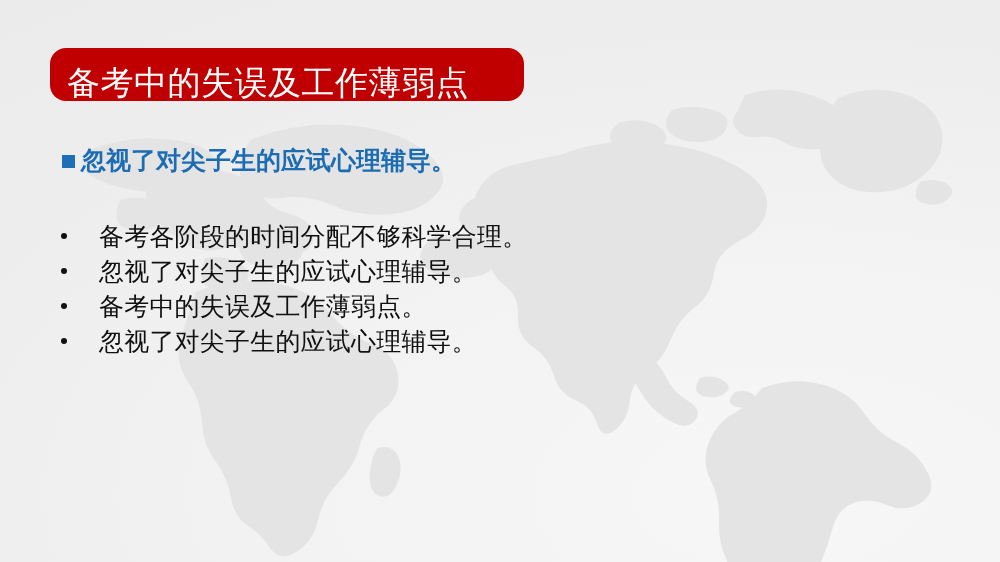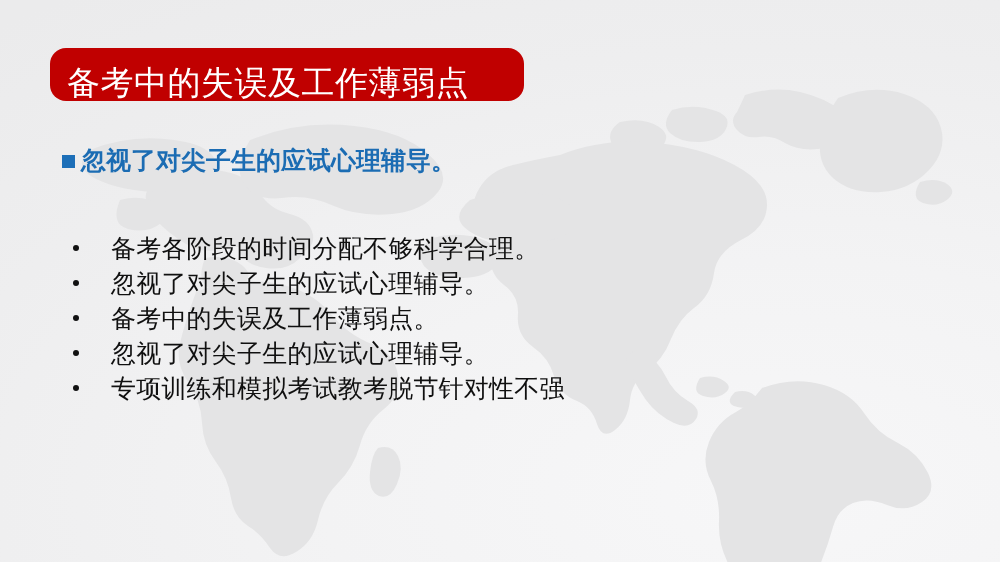--- a/index.html
+++ b/index.html
@@ -88,21 +88,21 @@
     font-weight: 700;
     white-space: nowrap;
   }
 
   
   .bullet-list {
     position: absolute;
     left: 57px;
     top: 215px;
     z-index: 3;
-    margin: 16px;
+    margin: 4px;
     padding: 0;
     list-style: none;
   }
   .bullet-item {
     display: flex;
     align-items: baseline;
     height: 35px;
     white-space: nowrap;
   }
   .dot {
@@ -185,19 +185,15 @@
       <span class="bullet-text">忽视了对尖子生的应试心理辅导。</span>
     </li>
     <li class="bullet-item">
       <span class="dot"></span>
       <span class="bullet-text">备考中的失误及工作薄弱点。</span>
     </li>
     <li class="bullet-item">
       <span class="dot"></span>
       <span class="bullet-text">忽视了对尖子生的应试心理辅导。</span>
     </li>
-    <li class="bullet-item">
-      <span class="dot"></span>
-      <span class="bullet-text">专项训练和模拟考试教考脱节针对性不强</span>
-    </li>
   </ul>
 
 </div>
 
 </body></html>

